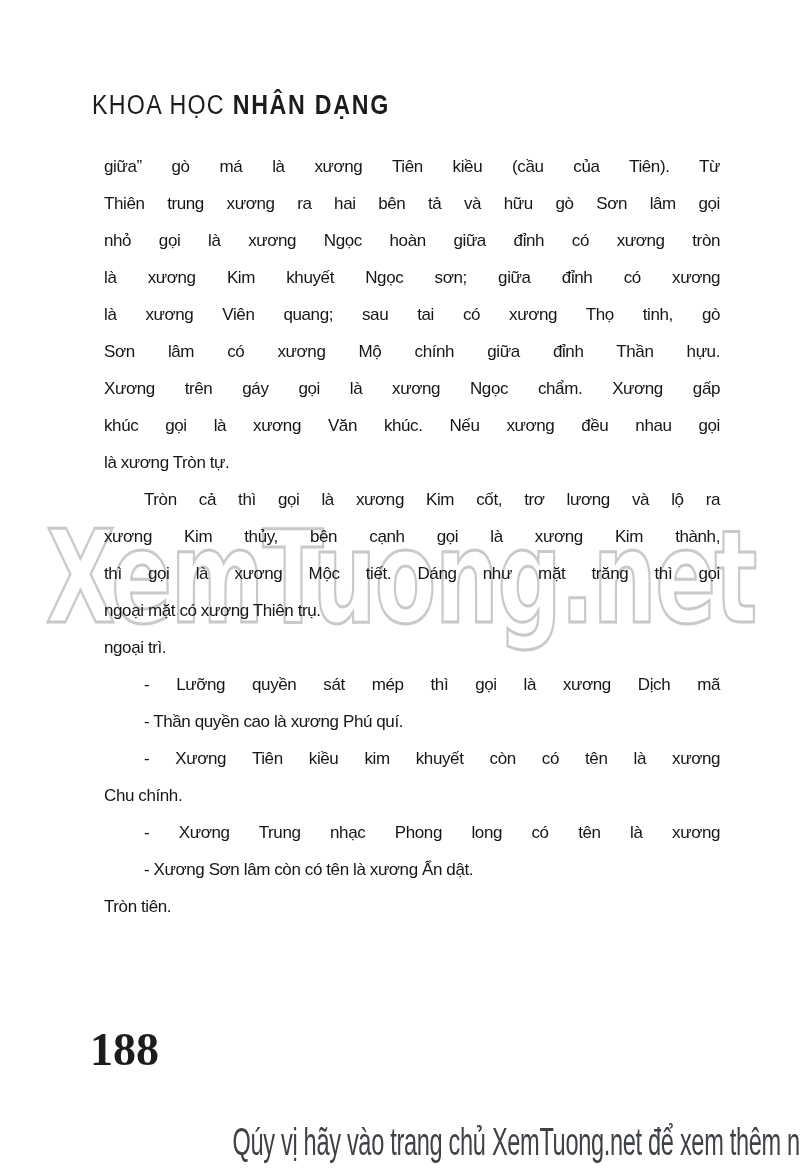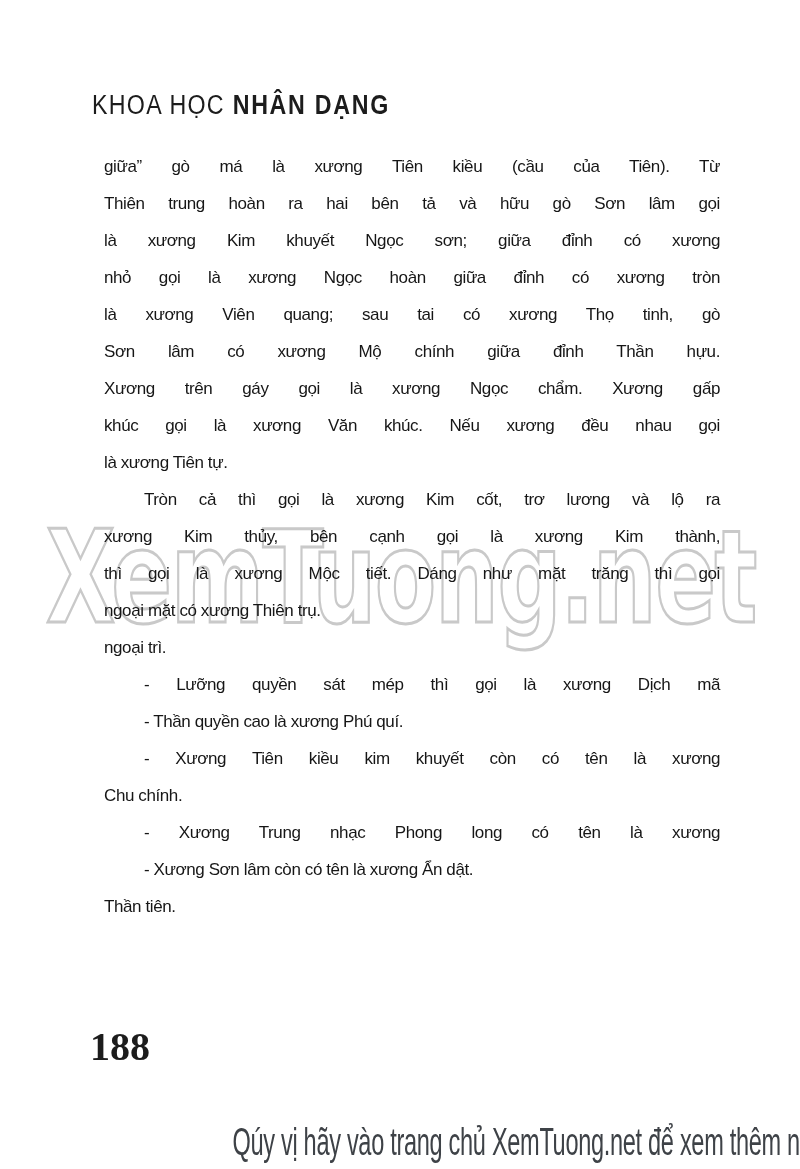--- a/index.html
+++ b/index.html
@@ -56,21 +56,21 @@
   .line { text-align: justify; text-align-last: justify; }
   .line.last { text-align-last: left; }
   .line.indent { text-indent: 40px; }
   .pagenum {
     position: absolute;
     left: 90px;
     top: 1023px;
     z-index: 2;
     font-family: "Liberation Serif", serif;
     font-weight: bold;
-    font-size: 40px;
+    font-size: 46px;
     color: #1c1c1c;
   }
   .footer {
     position: absolute;
     left: 0;
     top: 1120px;
     width: 800px;
     text-align: center;
     z-index: 2;
   }
@@ -91,40 +91,40 @@
 <div class="page">
 
   <div class="watermark">XemTuong.net</div>
 
   <div class="header">
     <span>KHOA HỌC </span><span class="b">NHÂN DẠNG</span>
   </div>
 
   <div class="bodytext">
       <div class="line">giữa” gò má là xương Tiên kiều (cầu của Tiên). Từ</div>
-      <div class="line">Thiên trung hoàn ra hai bên tả và hữu gò Sơn lâm gọi</div>
+      <div class="line">Thiên trung xương ra hai bên tả và hữu gò Sơn lâm gọi</div>
+      <div class="line">nhỏ gọi là xương Ngọc hoàn giữa đỉnh có xương tròn</div>
       <div class="line">là xương Kim khuyết Ngọc sơn; giữa đỉnh có xương</div>
-      <div class="line">nhỏ gọi là xương Ngọc hoàn giữa đỉnh có xương tròn</div>
       <div class="line">là xương Viên quang; sau tai có xương Thọ tinh, gò</div>
       <div class="line">Sơn lâm có xương Mộ chính giữa đỉnh Thần hựu.</div>
       <div class="line">Xương trên gáy gọi là xương Ngọc chẩm. Xương gấp</div>
       <div class="line">khúc gọi là xương Văn khúc. Nếu xương đều nhau gọi</div>
-      <div class="line last">là xương Tiên tự.</div>
+      <div class="line last">là xương Tròn tự.</div>
       <div class="line indent">Tròn cả thì gọi là xương Kim cốt, trơ lương và lộ ra</div>
       <div class="line">xương Kim thủy, bên cạnh gọi là xương Kim thành,</div>
       <div class="line">thì gọi là xương Mộc tiết. Dáng như mặt trăng thì gọi</div>
       <div class="line last">ngoại mặt có xương Thiên trụ.</div>
       <div class="line last">ngoại trì.</div>
       <div class="line indent">- Lưỡng quyền sát mép thì gọi là xương Dịch mã</div>
       <div class="line last indent">- Thần quyền cao là xương Phú quí.</div>
       <div class="line indent">- Xương Tiên kiều kim khuyết còn có tên là xương</div>
       <div class="line last">Chu chính.</div>
       <div class="line indent">- Xương Trung nhạc Phong long có tên là xương</div>
       <div class="line last indent">- Xương Sơn lâm còn có tên là xương Ẩn dật.</div>
-      <div class="line last">Thần tiên.</div>
+      <div class="line last">Tròn tiên.</div>
     </div>
 
   <div class="pagenum">188</div>
 
   <div class="footer">
     <span class="footer-inner"><span>Qúy vị hãy vào trang chủ </span><span>XemTuong.net</span><span> để xem thêm nhiều mục hay khác</span></span>
   </div>
 
 </div>
 

